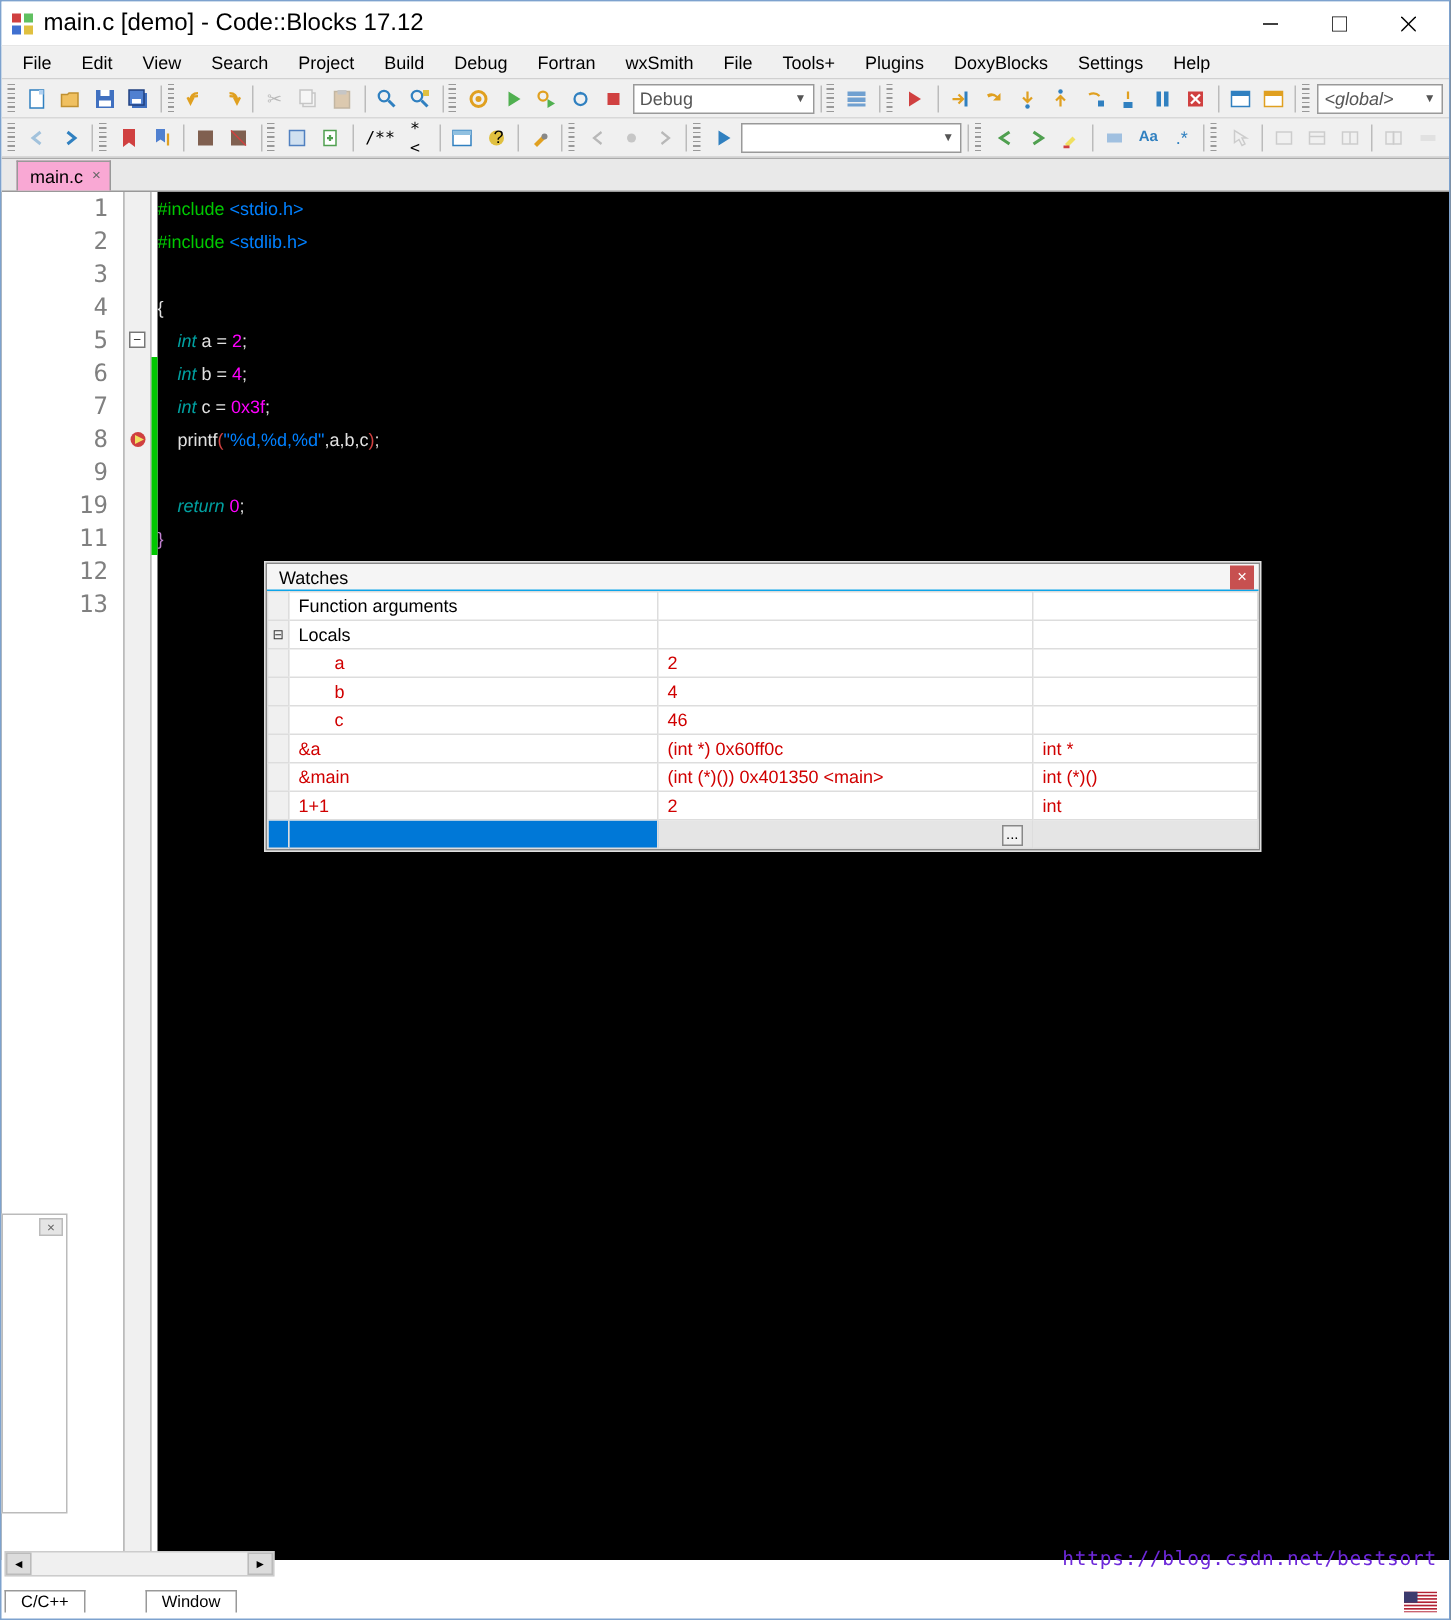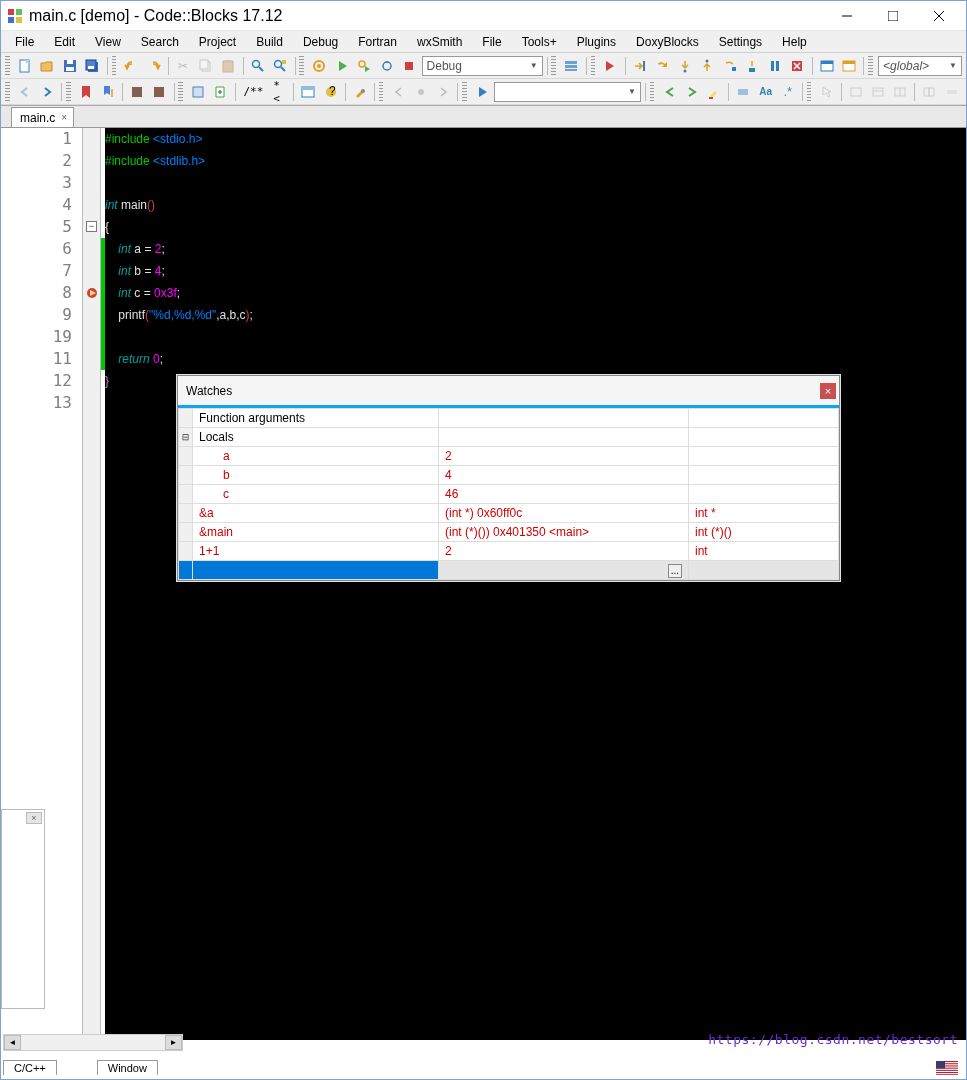--- a/index.html
+++ b/index.html
@@ -25,21 +25,21 @@
 .tb-sep { width: 1px; height: 18px; background: #bbb; margin: 0 2px; }
 .tb-combo { height: 20px; border: 1px solid #999; background: #fff; display: flex; align-items: center; padding: 0 4px; font-size: 11px; color: #555; }
 .tb-combo.debug { width: 130px; }
 .tb-combo.global { width: 90px; font-style: italic; }
 .tb-combo.empty { width: 160px; }
 .tb-combo .arrow { margin-left: auto; font-size: 8px; color: #555; }
 .grip { width: 5px; height: 20px; background: repeating-linear-gradient(to bottom, #999 0, #999 1px, transparent 1px, transparent 3px); margin-right: 3px; }
 
 
 .tabstrip { height: 22px; background: #e9e9e9; display: flex; align-items: flex-end; border-bottom: 1px solid #999; padding-left: 10px; }
-.file-tab { background: #ffffff; border: 1px solid #999; border-bottom: none; height: 20px; display: flex; align-items: center; padding: 0 6px 0 8px; gap: 6px; font-size: 12px; }
+.file-tab { background: #f9a8d4; border: 1px solid #999; border-bottom: none; height: 20px; display: flex; align-items: center; padding: 0 6px 0 8px; gap: 6px; font-size: 12px; }
 .file-tab .close-x { font-size: 10px; color: #666; }
 
 
 .editor { position: relative; background: #000; height: 912px; display: flex; }
 .gutter { width: 82px; background: #fff; border-right: 1px solid #bbb; }
 .ln { height: 22px; text-align: right; padding-right: 10px; font-family: Consolas, monospace; font-size: 16px; color: #808080; line-height: 22px; }
 .marks { width: 18px; background: #f0f0f0; border-right: 1px solid #bbb; position: relative; }
 .fold-mark { position: absolute; left: 3px; width: 11px; height: 11px; border: 1px solid #777; background: #fff; font-size: 9px; line-height: 9px; text-align: center; color: #333; }
 .bp-mark { position: absolute; left: 2px; width: 14px; height: 14px; }
 .change-bar { width: 4px; background: #fff; position: relative; }
@@ -51,21 +51,21 @@
 .s { color: #0080ff; }
 .n { color: #ff00ff; }
 .fn { color: #e0e0e0; }
 .paren { color: #d04040; }
 .id { color: #e0e0e0; }
 .br { color: #c080d0; }
 .op { color: #e0e0e0; }
 
 
 .watches { position: absolute; left: 176px; top: 374px; width: 663px; background: #fff; border: 1px solid #888; z-index: 10; box-shadow: 0 0 0 1px #e0e0e0; }
-.watches-title { height: 32px; background: #f5f5f5; display: flex; align-items: center; padding: 0 3px 0 8px; font-size: 12px; border-bottom: 3px solid #0ea5e9; }
+.watches-title { height: 18px; background: #f5f5f5; display: flex; align-items: center; padding: 0 3px 0 8px; font-size: 12px; border-bottom: 1px solid #0ea5e9; }
 .watches-title .close { margin-left: auto; width: 16px; height: 16px; background: #c75050; color: #fff; font-size: 11px; display: flex; align-items: center; justify-content: center; }
 .watch-table { width: 100%; border-collapse: collapse; font-size: 12px; }
 .watch-table td { border: 1px solid #ddd; padding: 1px 6px; height: 19px; vertical-align: middle; }
 .watch-table td.expand { width: 14px; background: #f0f0f0; border-right: none; text-align: center; font-size: 9px; color: #333; padding: 0; }
 .watch-table td.name { width: 246px; }
 .watch-table td.val { width: 250px; }
 .watch-table td.type { }
 .watch-table .indent1 { padding-left: 30px; }
 .watch-table .red { color: #d00000; }
 .watch-table .blk { color: #000; }
@@ -530,21 +530,20 @@
         </svg>
     </span>
   </div>
   <div class="change-bar">
     <div class="change-green" style="top:110px;height:132px;"></div>
   </div>
   <div class="code">
     <div class="code-line"><span class="pp">#include</span><span class="s"> &lt;stdio.h&gt;</span></div>
     <div class="code-line"><span class="pp">#include</span><span class="s"> &lt;stdlib.h&gt;</span></div>
     <div class="code-line"></div>
-    <div class="code-line"><span class="k">int</span><span class="fn"> main</span><span class="paren">()</span></div>
     <div class="code-line"><span class="id">{</span></div>
     <div class="code-line">    <span class="k">int</span><span class="id"> a </span><span class="op">=</span><span class="n"> 2</span><span class="id">;</span></div>
     <div class="code-line">    <span class="k">int</span><span class="id"> b </span><span class="op">=</span><span class="n"> 4</span><span class="id">;</span></div>
     <div class="code-line">    <span class="k">int</span><span class="id"> c </span><span class="op">=</span><span class="n"> 0x3f</span><span class="id">;</span></div>
     <div class="code-line">    <span class="fn">printf</span><span class="paren">(</span><span class="s">"%d,%d,%d"</span><span class="id">,a,b,c</span><span class="paren">)</span><span class="id">;</span></div>
     <div class="code-line"></div>
     <div class="code-line">    <span class="k">return</span><span class="n"> 0</span><span class="id">;</span></div>
     <div class="code-line"><span class="br">}</span></div>
     <div class="code-line"></div>
   </div>

